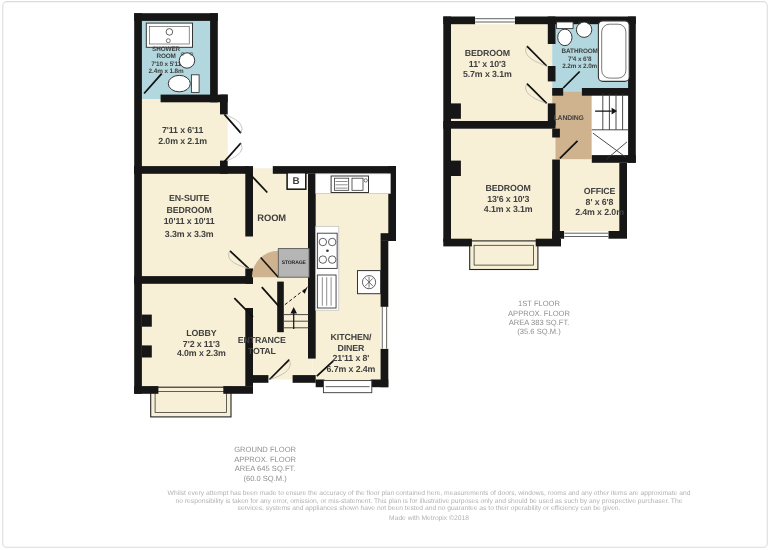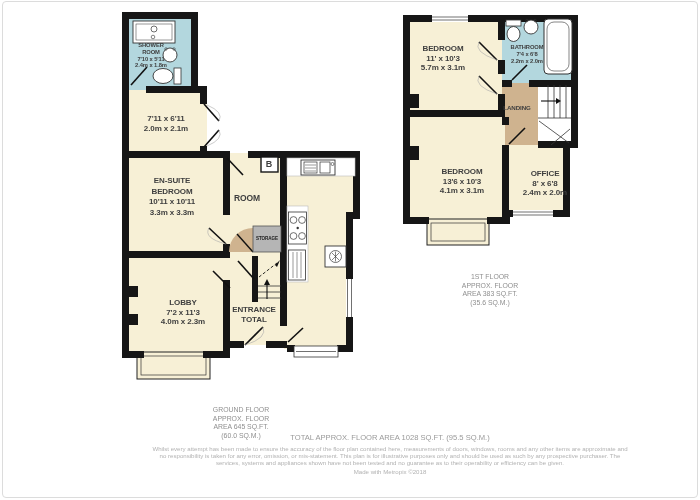--- a/index.html
+++ b/index.html
@@ -276,25 +276,31 @@
   <div class="lbl tiny" style="left:267px;top:236px">
     <div>STORAGE</div>
   </div>
 
   <div class="lbl" style="left:183px;top:298px">
     <div>LOBBY</div>
     <div>7'2 x 11'3</div>
     <div>4.0m x 2.3m</div>
   </div>
 
-  <div class="lbl" style="left:254px;top:305px">
+  <div class="lbl" style="left:238px;top:305px">
     <div>ENTRANCE</div>
     <div>TOTAL</div>
   </div>
 
+  <div class="lbl" style="left:319px;top:302px">
+    <div>KITCHEN/</div>
+    <div>DINER</div>
+    <div>21'11 x 8'</div>
+    <div>6.7m x 2.4m</div>
+  </div>
 
   <div class="lbl area" style="left:241px;top:406px">
     <div>GROUND FLOOR</div>
     <div>APPROX. FLOOR</div>
     <div>AREA 645 SQ.FT.</div>
     <div>(60.0 SQ.M.)</div>
   </div>
 
   <div class="lbl" style="left:443px;top:44px">
     <div>BEDROOM</div>
@@ -324,21 +330,18 @@
     <div>2.4m x 2.0m</div>
   </div>
 
   <div class="lbl area" style="left:490px;top:273px">
     <div>1ST FLOOR</div>
     <div>APPROX. FLOOR</div>
     <div>AREA 383 SQ.FT.</div>
     <div>(35.6 SQ.M.)</div>
   </div>
 
-  <div class="lbl total" style="left:390px;top:433px">
-    <div>TOTAL APPROX. FLOOR AREA 1028 SQ.FT. (95.5 SQ.M.)</div>
-  </div>
 
   <div class="disc">
     <div>Whilst every attempt has been made to ensure the accuracy of the floor plan contained here, measurements of doors, windows, rooms and any other items are approximate and no responsibility is taken for any error, omission, or mis-statement. This plan is for illustrative purposes only and should be used as such by any prospective purchaser. The services, systems and appliances shown have not been tested and no guarantee as to their operability or efficiency can be given.</div>
     <div class="credit">Made with Metropix ©2018</div>
   </div>
 </div>
 
 </body></html>

